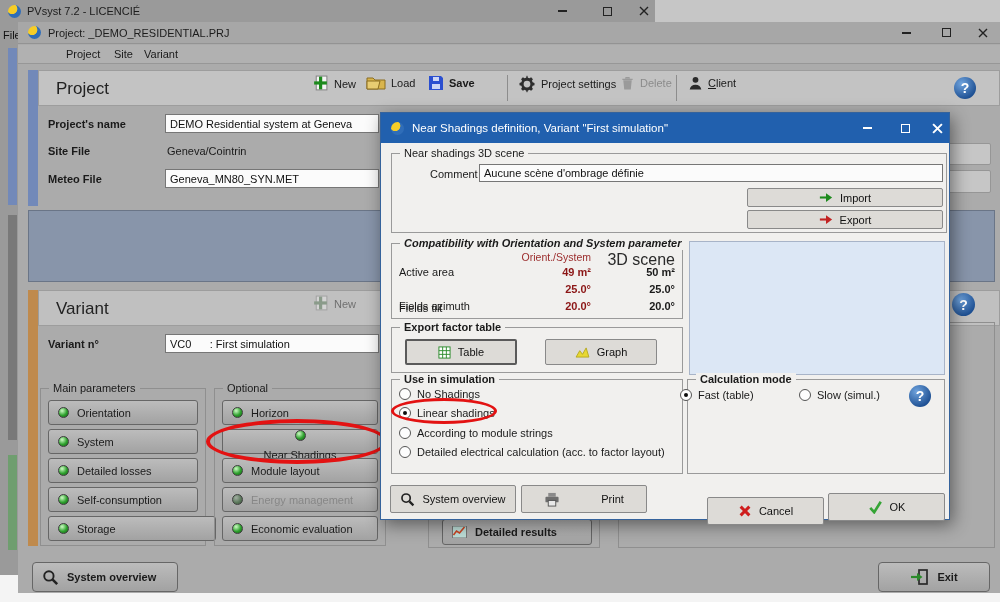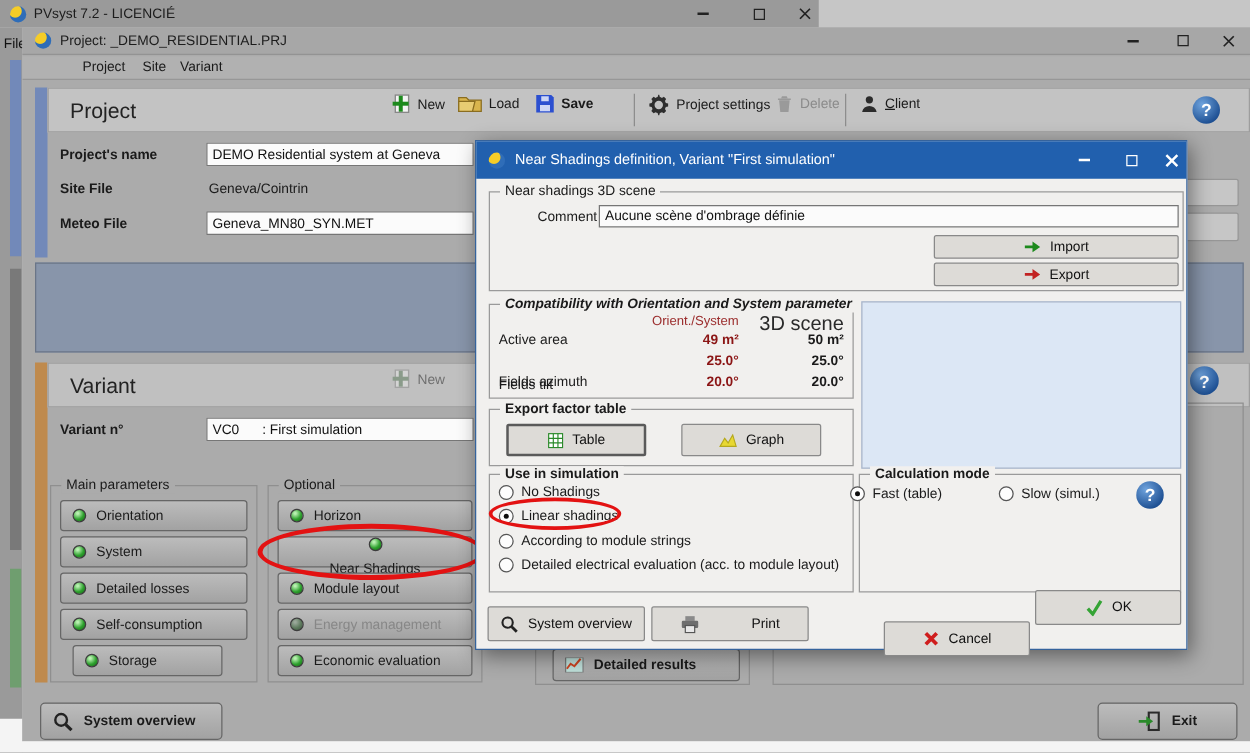--- a/index.html
+++ b/index.html
@@ -204,21 +204,21 @@
       <span>System</span>
   </div>
   <div class="mbtn" style="left:30px;top:436px;width:150px;">
     <span class="led"></span>
       <span>Detailed losses</span>
   </div>
   <div class="mbtn" style="left:30px;top:465px;width:150px;">
     <span class="led"></span>
       <span>Self-consumption</span>
   </div>
-  <div class="mbtn" style="left:40px;top:494px;width:120px;">
+  <div class="mbtn" style="left:30px;top:494px;width:168px;">
     <span class="led"></span>
       <span>Storage</span>
   </div>
 
   <div class="gbox" style="left:196px;top:366px;width:172px;height:158px;">
     <span class="glabel on-main">Optional</span>
   </div>
   <div class="mbtn" style="left:204px;top:378px;width:156px;">
     <span class="led"></span>
       <span>Horizon</span>
@@ -354,21 +354,21 @@
   <div class="rrow" style="left:18px;top:292px;">
     <span class="radio sel"></span>
     <span>Linear shadings</span>
   </div>
   <div class="rrow" style="left:18px;top:312px;">
     <span class="radio"></span>
     <span>According to module strings</span>
   </div>
   <div class="rrow" style="left:18px;top:331px;">
     <span class="radio"></span>
-    <span>Detailed electrical evaluation (acc. to module layout)</span>
+    <span>Detailed electrical calculation (acc. to factor layout)</span>
   </div>
 
   <div class="gbox" style="left:306px;top:266px;width:258px;height:95px;border-color:#9a9a9a;">
     <span class="glabel on-dlg bold">Calculation mode</span>
   </div>
   <div class="rrow" style="left:299px;top:274px;">
     <span class="radio sel"></span>
     <span>Fast (table)</span>
   </div>
   <div class="rrow" style="left:418px;top:274px;">
@@ -391,21 +391,21 @@
         <rect x="4" y="9" width="8" height="6" fill="#e8e8e8" stroke="#555"></rect>
       </svg>
     <span>Print</span>
   </div>
   <div class="dbtn" style="left:326px;top:372px;width:117px;height:28px;margin-top:12px;">
     <svg width="14" height="14" viewBox="0 0 16 16">
         <path d="M3 3l10 10M13 3L3 13" stroke="#cf1d1d" stroke-width="3.4"></path>
       </svg>
     <span>Cancel</span>
   </div>
-  <div class="dbtn" style="left:447px;top:359px;width:117px;height:28px;">
+  <div class="dbtn" style="left:447px;top:380px;width:117px;height:28px;">
     <svg width="15" height="14" viewBox="0 0 16 16">
         <path d="M2 9l4.5 5L14 2" stroke="#35a435" stroke-width="3" fill="none"></path>
       </svg>
     <span>OK</span>
   </div>
 </div>
 
 <div class="red-ellipse" style="left:391px;top:398px;width:106px;height:26px;border-width:3px;z-index:15;"></div>
 
 <div class="abs" style="left:0;top:593px;width:1000px;height:9px;background:#f4f4f4;"></div>

